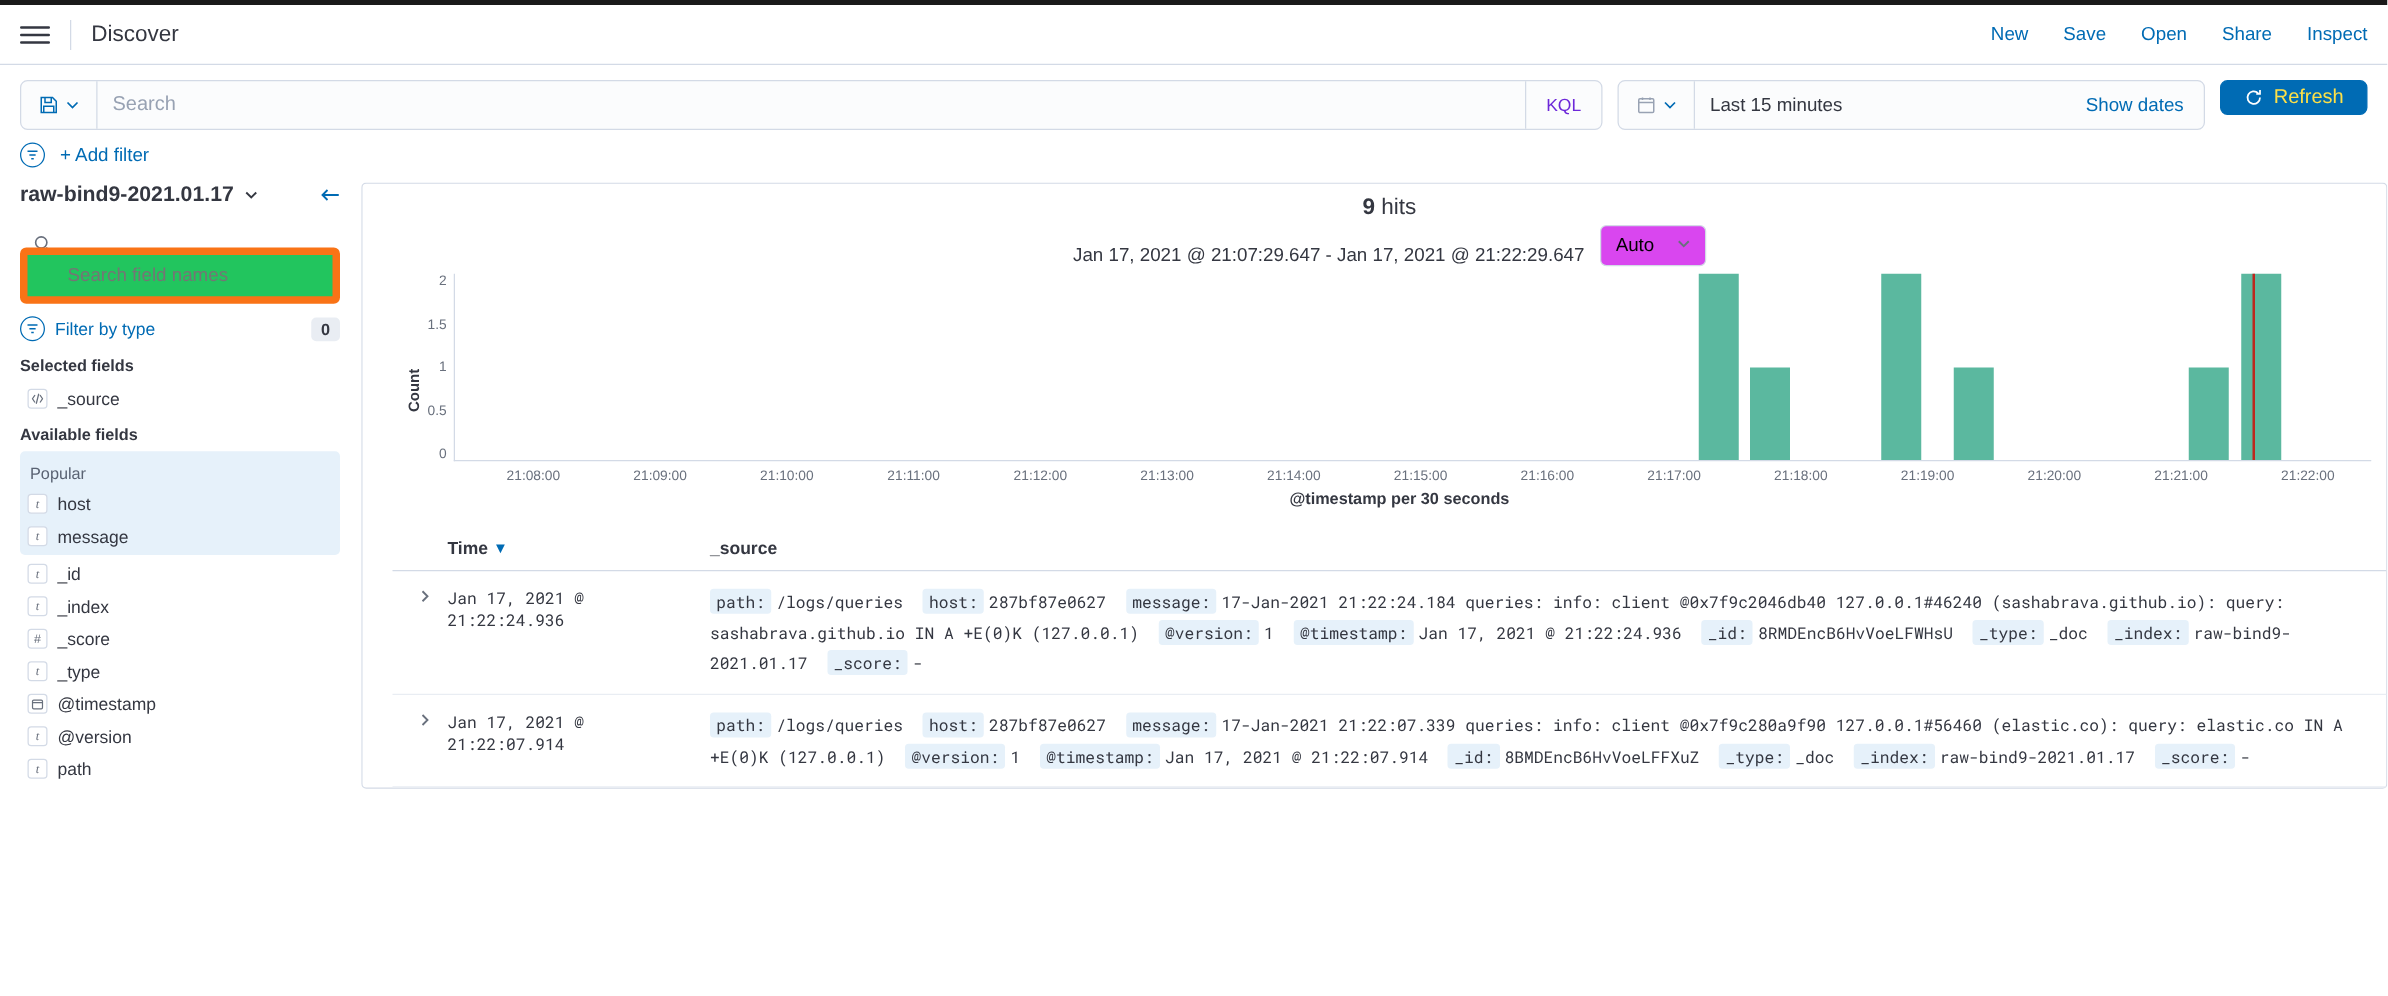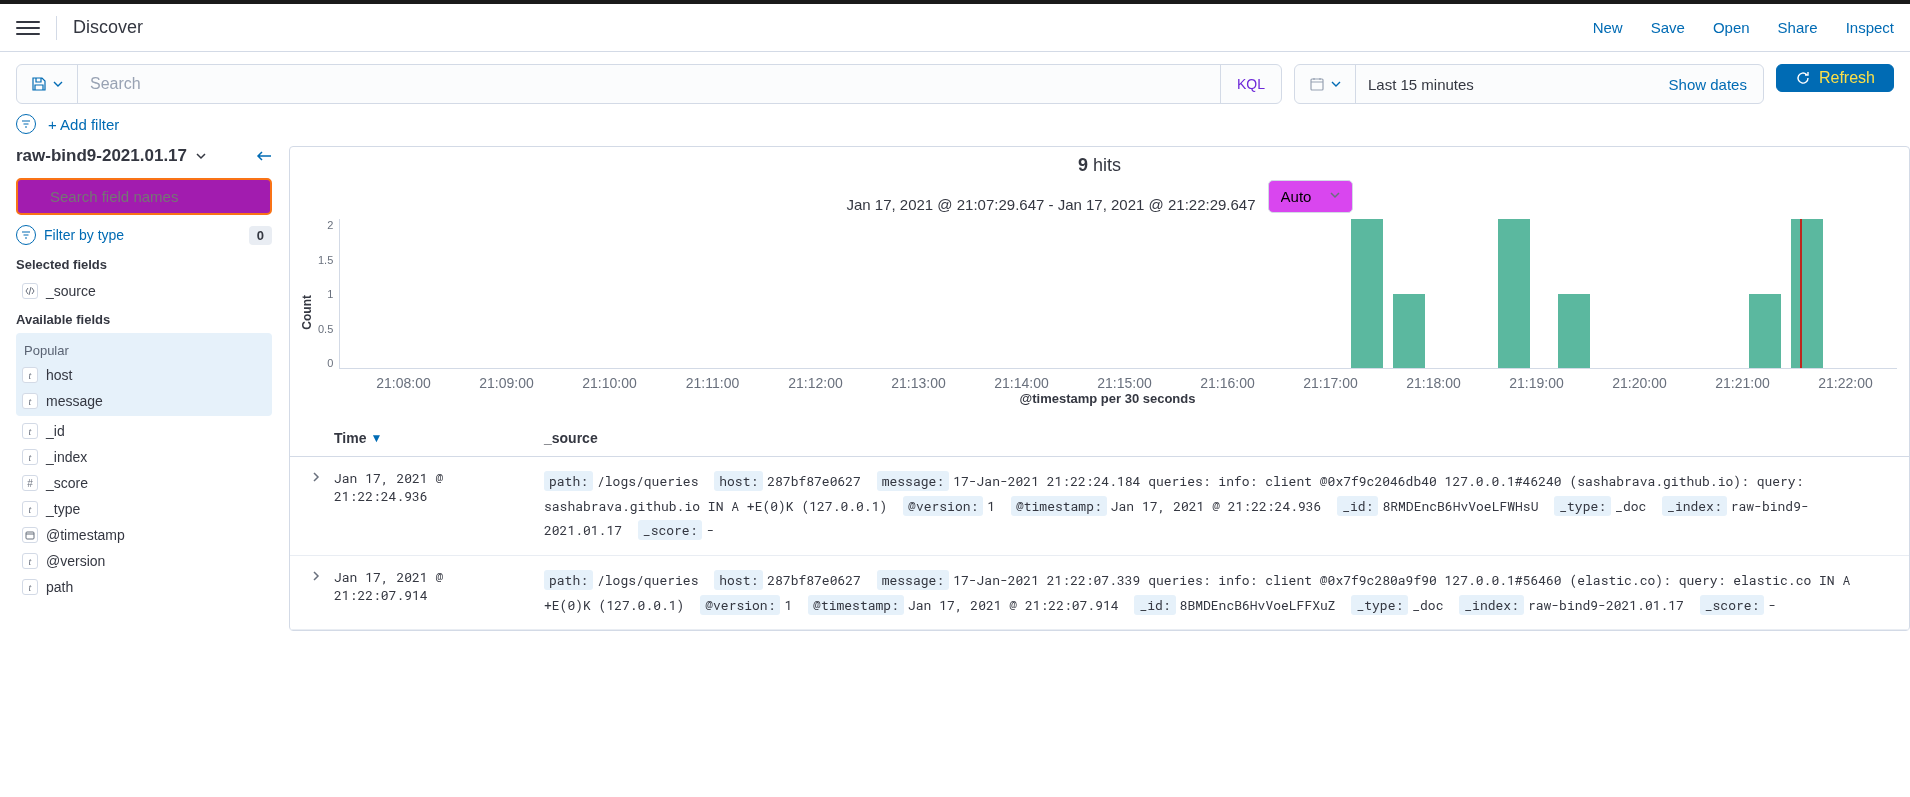--- a/index.html
+++ b/index.html
@@ -116,27 +116,28 @@
     .sidebar {
       width: 288px;
       padding: 0 16px;
       overflow-y: auto;
     }
     .index-row { display: flex; align-items: center; justify-content: space-between; margin-bottom: 12px; }
     .index-title { display: flex; align-items: center; gap: 8px; font-weight: 700; font-size: 17px; cursor: pointer; }
     .collapse-icon { color: #006bb4; cursor: pointer; font-size: 18px; }
     .field-search {
       width: 100%;
-      border: 2px solid #f97316;
+      border: 6px solid #f97316;
       border-radius: 5px;
       padding: 8px 10px 8px 32px;
       font-size: 15px;
-      background: #a21caf;
+      background: #22c55e;
       margin-bottom: 10px;
       position: relative;
+      margin-top: 20px;
     }
     .field-search-wrap { position: relative; }
     .field-search-wrap .mag { position: absolute; left: 10px; top: 9px; color: #69707d; }
     .filter-by-type { display: flex; align-items: center; justify-content: space-between; color: #006bb4; margin-bottom: 12px; cursor: pointer; }
     .filter-by-type-left { display: flex; align-items: center; gap: 8px; }
     .badge-count { background: #e9edf3; padding: 2px 8px; border-radius: 4px; color: #343741; font-weight: 600; font-size: 13px; }
     .section-label { font-weight: 700; font-size: 13px; margin: 8px 0 6px 0; }
     .field-list-sub { font-size: 13px; color: #69707d; margin: 8px 0 4px 4px; }
     .field-item { display: flex; align-items: center; gap: 8px; padding: 5px 6px; border-radius: 4px; cursor: pointer; font-size: 14px; }
     .field-item.popular { background: #e6f1fa; }
@@ -151,37 +152,37 @@
     .field-type-badge.num { font-style: normal; font-family: inherit; }
     .field-type-badge.date { font-style: normal; }
     .field-type-badge.src { font-style: normal; }
 
     .content {
       flex: 1;
       border-left: 1px solid transparent;
       overflow-y: auto;
       padding: 0 0 20px 0;
     }
-    .content-inner { border: 1px solid #d3dae6; border-radius: 4px; margin: 0; }
+    .content-inner { border: 1px solid #d3dae6; border-radius: 4px; margin: 0; padding-left: 24px; }
     .hits-title { text-align: center; font-size: 18px; padding: 8px 0 4px 0; }
     .hits-title b { font-weight: 700; }
     .chart-controls { display: flex; align-items: flex-end; justify-content: center; gap: 12px; margin-bottom: 6px; }
     .time-range { font-size: 15px; }
     .interval-select { border: 1px solid #d3dae6; border-radius: 5px; padding: 7px 40px 7px 12px; background: #d946ef; font-size: 15px; position: relative; appearance: none; }
     .interval-wrap { position: relative; }
     .interval-wrap .chev { position: absolute; right: 12px; top: 9px; pointer-events: none; color: #69707d; }
 
     .chart-area { display: flex; padding: 0 12px 0 6px; }
     .y-label { writing-mode: vertical-rl; transform: rotate(180deg); font-size: 12px; font-weight: 600; color: #343741; align-self: center; padding: 0 4px; }
     .chart-with-axes { flex: 1; display: flex; flex-direction: column; }
     .chart-plot { display: flex; height: 150px; }
     .y-ticks { display: flex; flex-direction: column; justify-content: space-between; font-size: 11px; color: #69707d; text-align: right; padding-right: 6px; }
     .plot-bars { flex: 1; position: relative; border-left: 1px solid #d3dae6; border-bottom: 1px solid #d3dae6; display: flex; align-items: flex-end; }
     .bar { position: absolute; bottom: 0; background: #5bb89f; width: 32px; }
-    .x-ticks { display: flex; margin-left: 34px; font-size: 14px; color: #69707d; padding-top: 6px; position: relative; height: 18px; }
+    .x-ticks { display: flex; margin-left: 34px; font-size: 11px; color: #69707d; padding-top: 6px; position: relative; height: 18px; }
     .x-tick { position: absolute; transform: translateX(-50%); }
     .x-label { text-align: center; font-size: 13px; font-weight: 700; margin-top: 4px; }
 
     .docs-header { display: flex; padding: 14px 20px 10px 44px; font-weight: 700; font-size: 14px; border-bottom: 1px solid #d3dae6; margin-top: 10px; }
     .col-time { width: 210px; display: flex; align-items: center; gap: 4px; }
     .col-source { flex: 1; }
     .sort-arrow { color: #006bb4; font-size: 12px; }
 
     .doc-row { display: flex; padding: 12px 20px; border-bottom: 1px solid #e9edf3; gap: 0; align-items: flex-start; }
     .expand-icon { width: 24px; color: #69707d; cursor: pointer; padding-top: 2px; }

